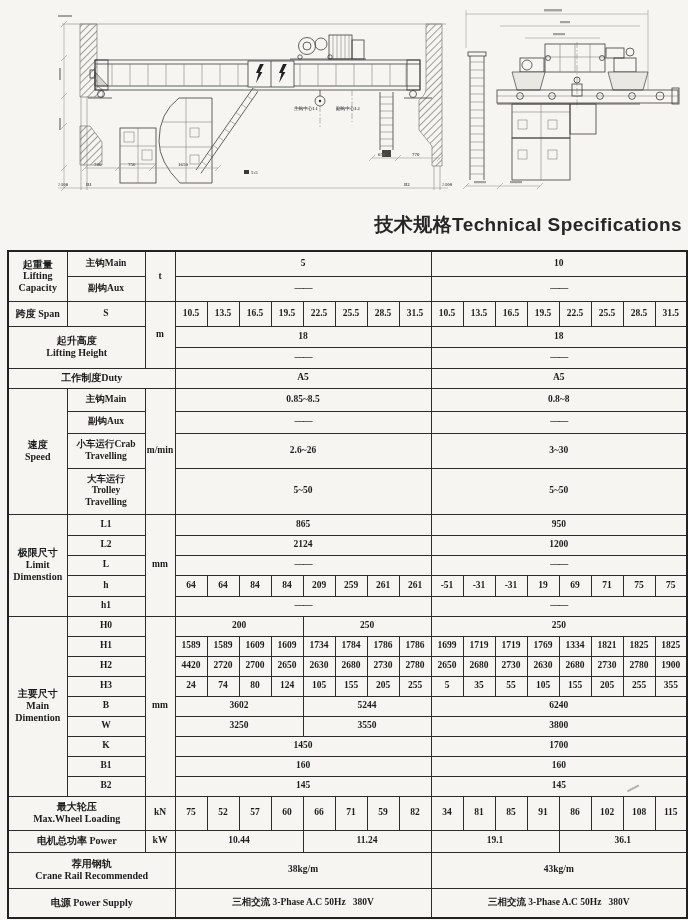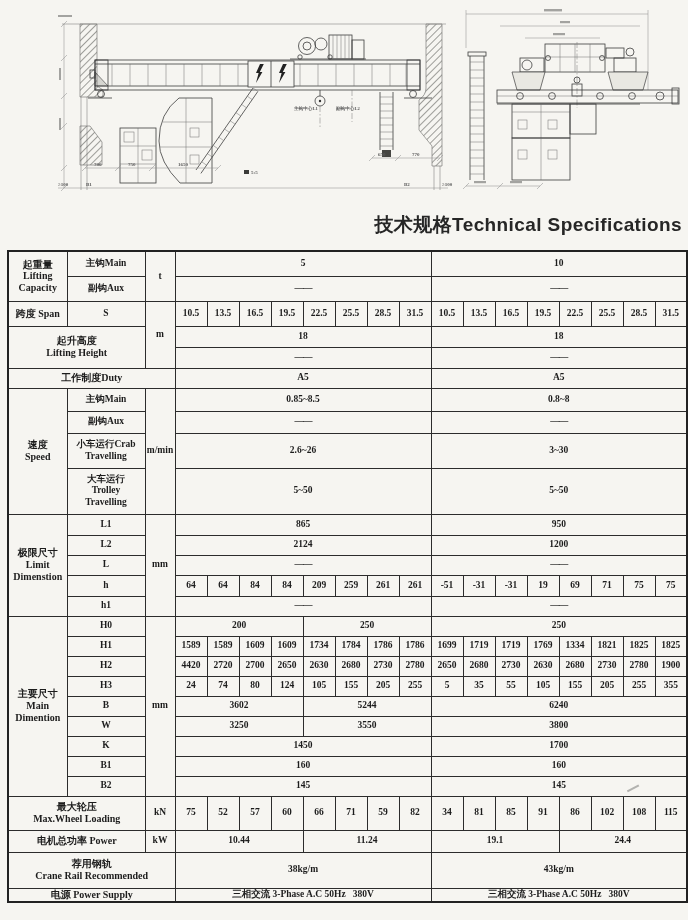--- a/index.html
+++ b/index.html
@@ -487,29 +487,29 @@
         <td>102</td>
         <td>108</td>
         <td>115</td>
       </tr>
       <tr style="height:22px">
         <td class="g" colspan="2">电机总功率 Power</td>
         <td>kW</td>
         <td colspan="4">10.44</td>
         <td colspan="4">11.24</td>
         <td colspan="4">19.1</td>
-        <td colspan="4">24.4</td>
+        <td colspan="4">36.1</td>
       </tr>
       <tr style="height:36px">
         <td class="g" colspan="3">荐用钢轨
 Crane Rail Recommended</td>
         <td colspan="8">38kg/m</td>
         <td colspan="8">43kg/m</td>
       </tr>
-      <tr style="height:14px">
+      <tr style="height:30px">
         <td class="g" colspan="3">电源 Power Supply</td>
         <td colspan="8">三相交流 3-Phase A.C 50Hz   380V</td>
         <td colspan="8">三相交流 3-Phase A.C 50Hz   380V</td>
       </tr>
     </tbody>
   </table>
 
   <div class="pen-mark"></div>
 </div>
 

